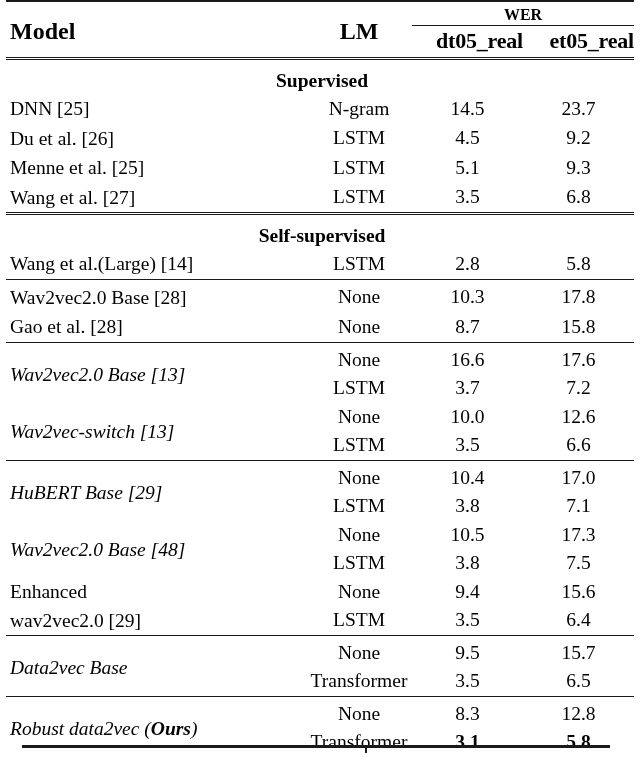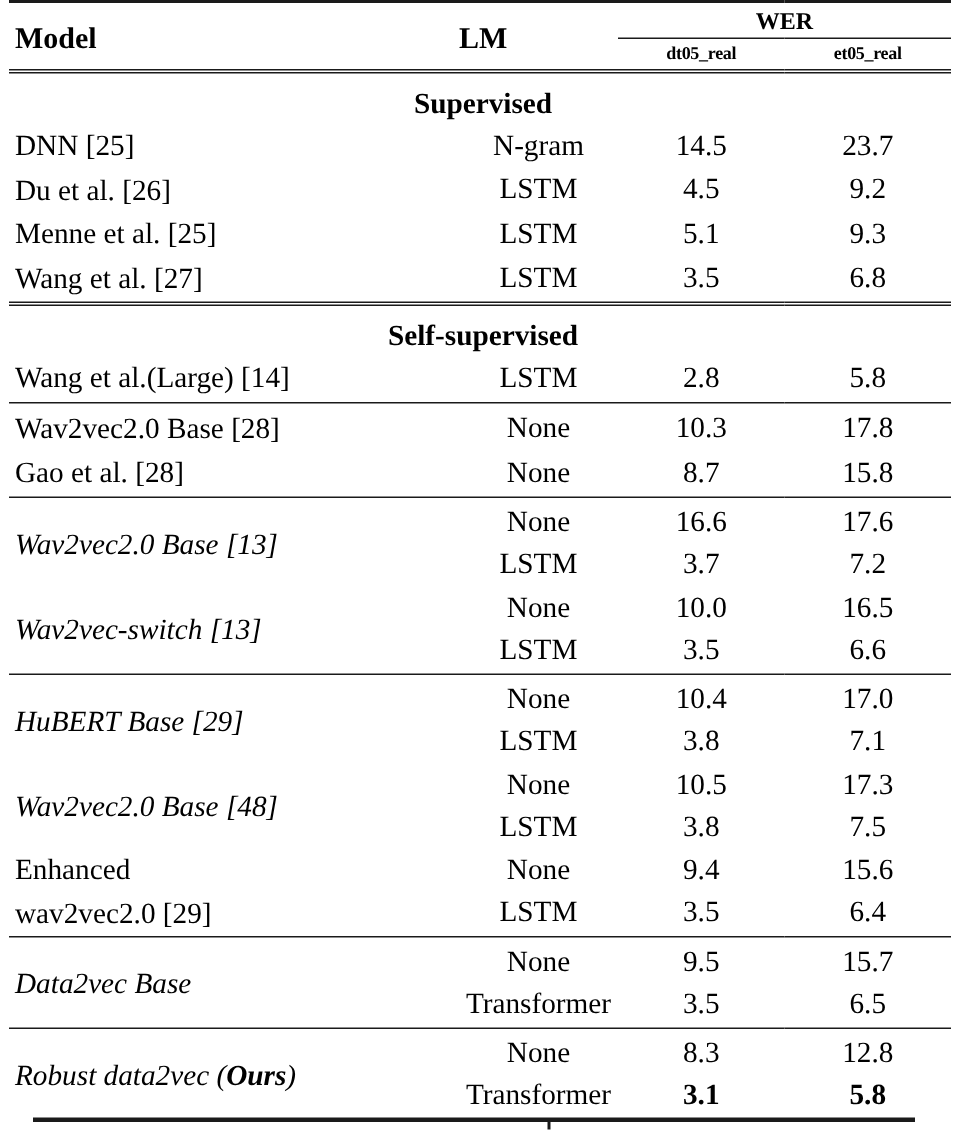--- a/index.html
+++ b/index.html
@@ -48,36 +48,37 @@
   
   th, td {
     padding: 0;
     vertical-align: middle;
   }
   th.head-model,
   th.head-lm {
     font-weight: bold;
     text-align: left;
     padding-left: 4px;
-    font-size: 20px;
+    font-size: 24px;
   }
   th.head-lm {
+    text-align: center;
     padding-left: 0;
   }
   th.head-wer {
     font-weight: bold;
     text-align: center;
     font-size: 16px;
     border-bottom: 1.5px solid #1a1a1a;
     padding-bottom: 1px;
   }
   th.sub-head {
     font-weight: bold;
-    text-align: center;
-    font-size: 12px;
+    text-align: right;
+    font-size: 22px;
     padding-top: 2px;
     padding-bottom: 3px;
     letter-spacing: -0.2px;
   }
 
   
   td.model-cell {
     text-align: left;
     padding-left: 4px;
     padding-top: 2px;
@@ -230,21 +231,21 @@
       </tr>
       <tr class="pair-row">
         <td class="lm-cell">LSTM</td>
         <td class="num-cell">3.7</td>
         <td class="num-cell">7.2</td>
       </tr>
       <tr class="pair-row">
         <td class="model-cell span2" rowspan="2">Wav2vec-switch [13]</td>
         <td class="lm-cell">None</td>
         <td class="num-cell">10.0</td>
-        <td class="num-cell">16.5</td>
+        <td class="num-cell">12.6</td>
       </tr>
       <tr class="pair-row">
         <td class="lm-cell">LSTM</td>
         <td class="num-cell">3.5</td>
         <td class="num-cell">6.6</td>
       </tr>
 
       <tr class="rule-single">
         <td colspan="4" style="height:3px;"></td>
       </tr>

